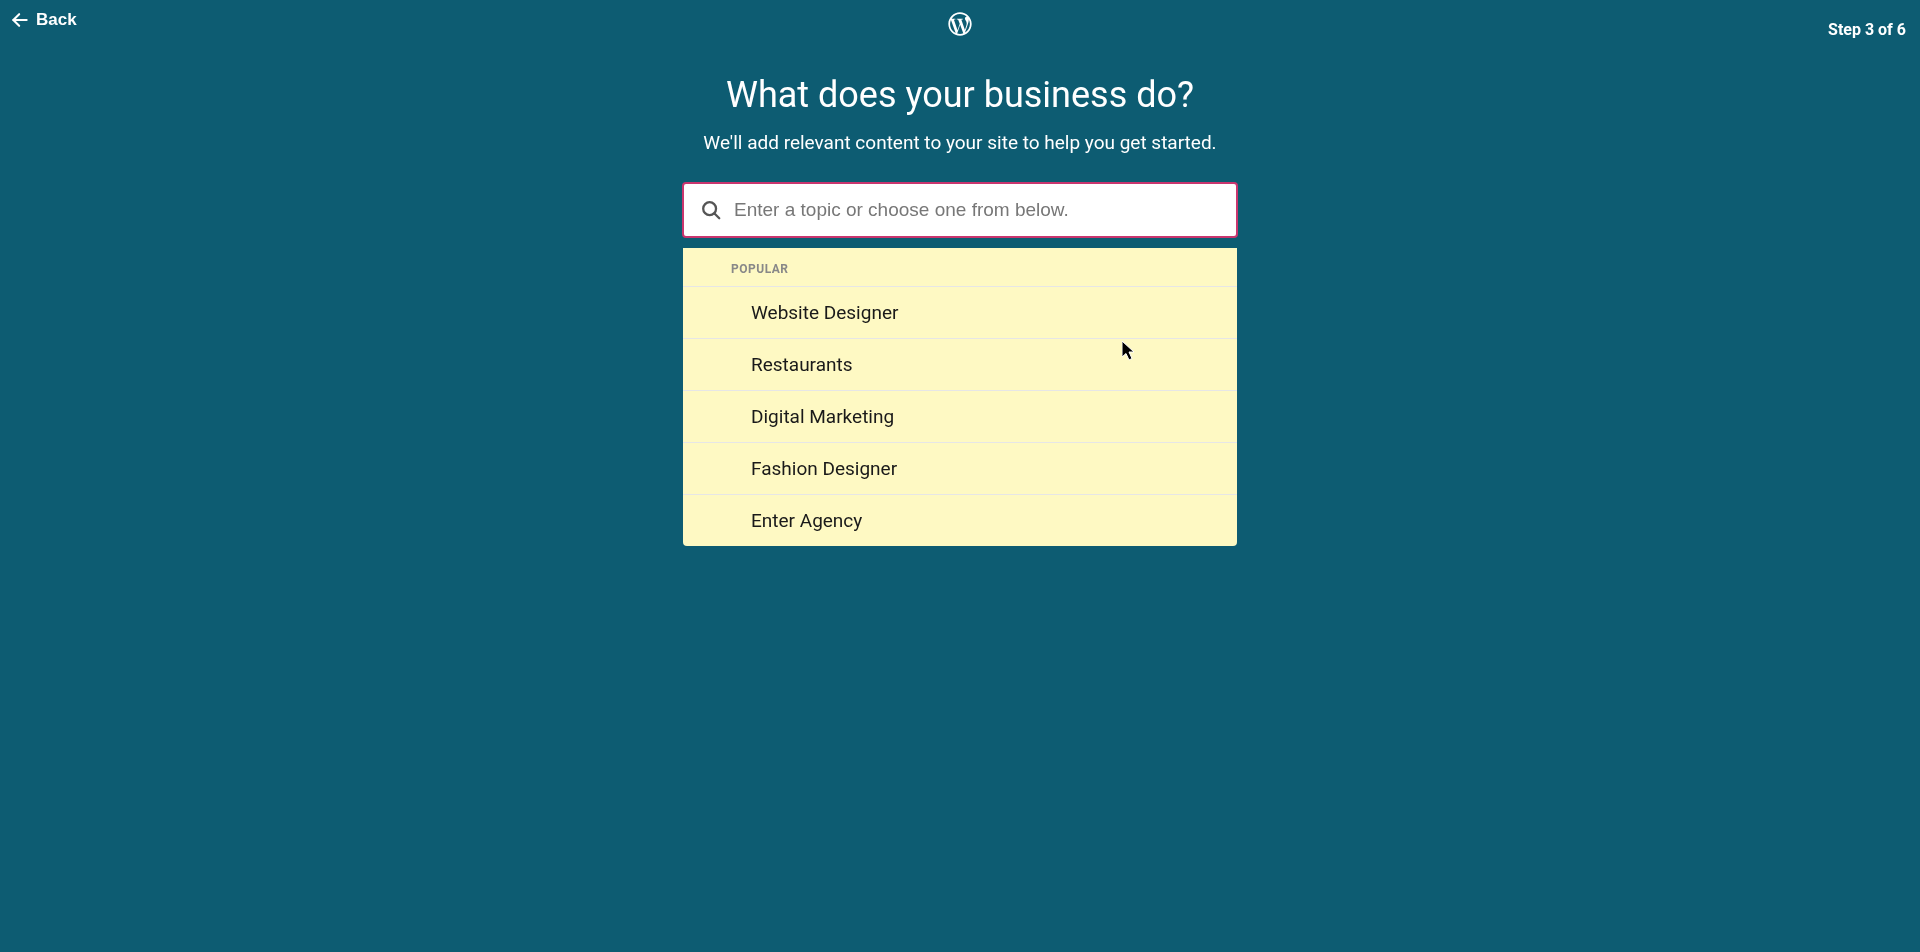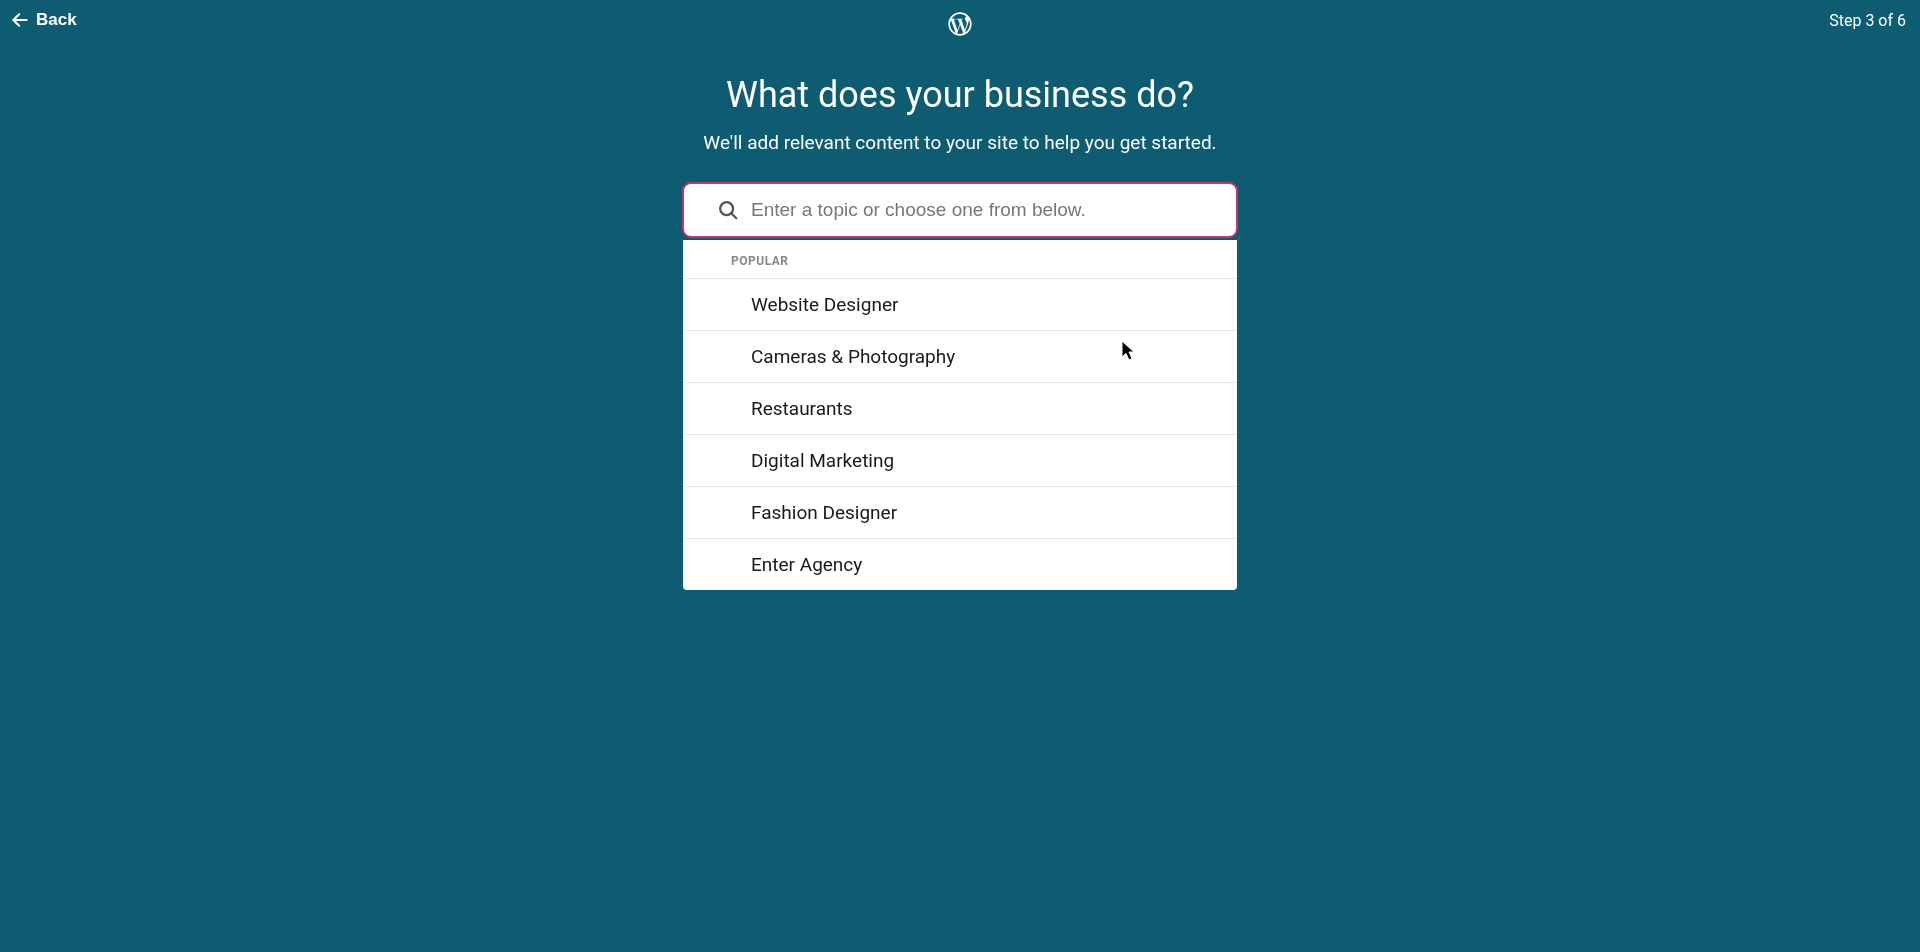--- a/index.html
+++ b/index.html
@@ -46,23 +46,23 @@
       position: absolute;
       top: 10px;
       left: 50%;
       transform: translateX(-50%);
       width: 28px;
       height: 28px;
     }
     .step-indicator {
       position: absolute;
       right: 14px;
-      top: 11px;
+      top: 20px;
       font-size: 16px;
-      font-weight: 400;
+      font-weight: 700;
       color: #ffffff;
     }
     .main-content {
       width: 100%;
       display: flex;
       flex-direction: column;
       align-items: center;
       padding-top: 20px;
     }
     .title {
@@ -77,24 +77,24 @@
       font-weight: 400;
       color: #ffffff;
       text-align: center;
       margin-top: 15px;
     }
     .search-container {
       margin-top: 28px;
       width: 556px;
       background: #ffffff;
       border: 2px solid #c9356e;
-      border-radius: 9px;
+      border-radius: 4px;
       display: flex;
       align-items: center;
-      padding: 0 33px;
+      padding: 0 16px;
       height: 56px;
     }
     .search-icon {
       width: 22px;
       height: 22px;
       flex-shrink: 0;
       color: #555;
     }
     .search-input {
       flex: 1;
@@ -103,23 +103,23 @@
       font-size: 19px;
       padding: 14px 12px;
       color: #333;
       background: transparent;
     }
     .search-input::placeholder {
       color: #777;
     }
     .dropdown {
       width: 554px;
-      background: #ffffff;
+      background: #fef9c3;
       border-radius: 0 0 4px 4px;
-      margin-top: 2px;
+      margin-top: 10px;
       overflow: hidden;
     }
     .section-label {
       font-size: 12px;
       font-weight: 700;
       letter-spacing: 0.5px;
       color: #888;
       padding: 14px 48px 10px 48px;
       text-transform: uppercase;
     }
@@ -166,21 +166,20 @@
     <svg class="search-icon" viewBox="0 0 24 24" fill="none" stroke="currentColor" stroke-width="2.5" stroke-linecap="round" stroke-linejoin="round">
       <circle cx="10.5" cy="10.5" r="7"></circle>
       <line x1="21" y1="21" x2="15.8" y2="15.8"></line>
     </svg>
     <input type="text" class="search-input" placeholder="Enter a topic or choose one from below." style="">
   </div>
 
   <div class="dropdown">
     <div class="section-label">POPULAR</div>
     <div class="option-item">Website Designer</div>
-    <div class="option-item">Cameras &amp; Photography</div>
     <div class="option-item">Restaurants</div>
     <div class="option-item">Digital Marketing</div>
     <div class="option-item">Fashion Designer</div>
     <div class="option-item">Enter Agency</div>
   </div>
 </div>
 
 <svg class="cursor" viewBox="0 0 16 22">
   <path d="M0,0 L0,16 L4,12.5 L7,19 L10,17.5 L7,11 L12,11 Z" fill="#000000" stroke="#ffffff" stroke-width="1"></path>
 </svg>

